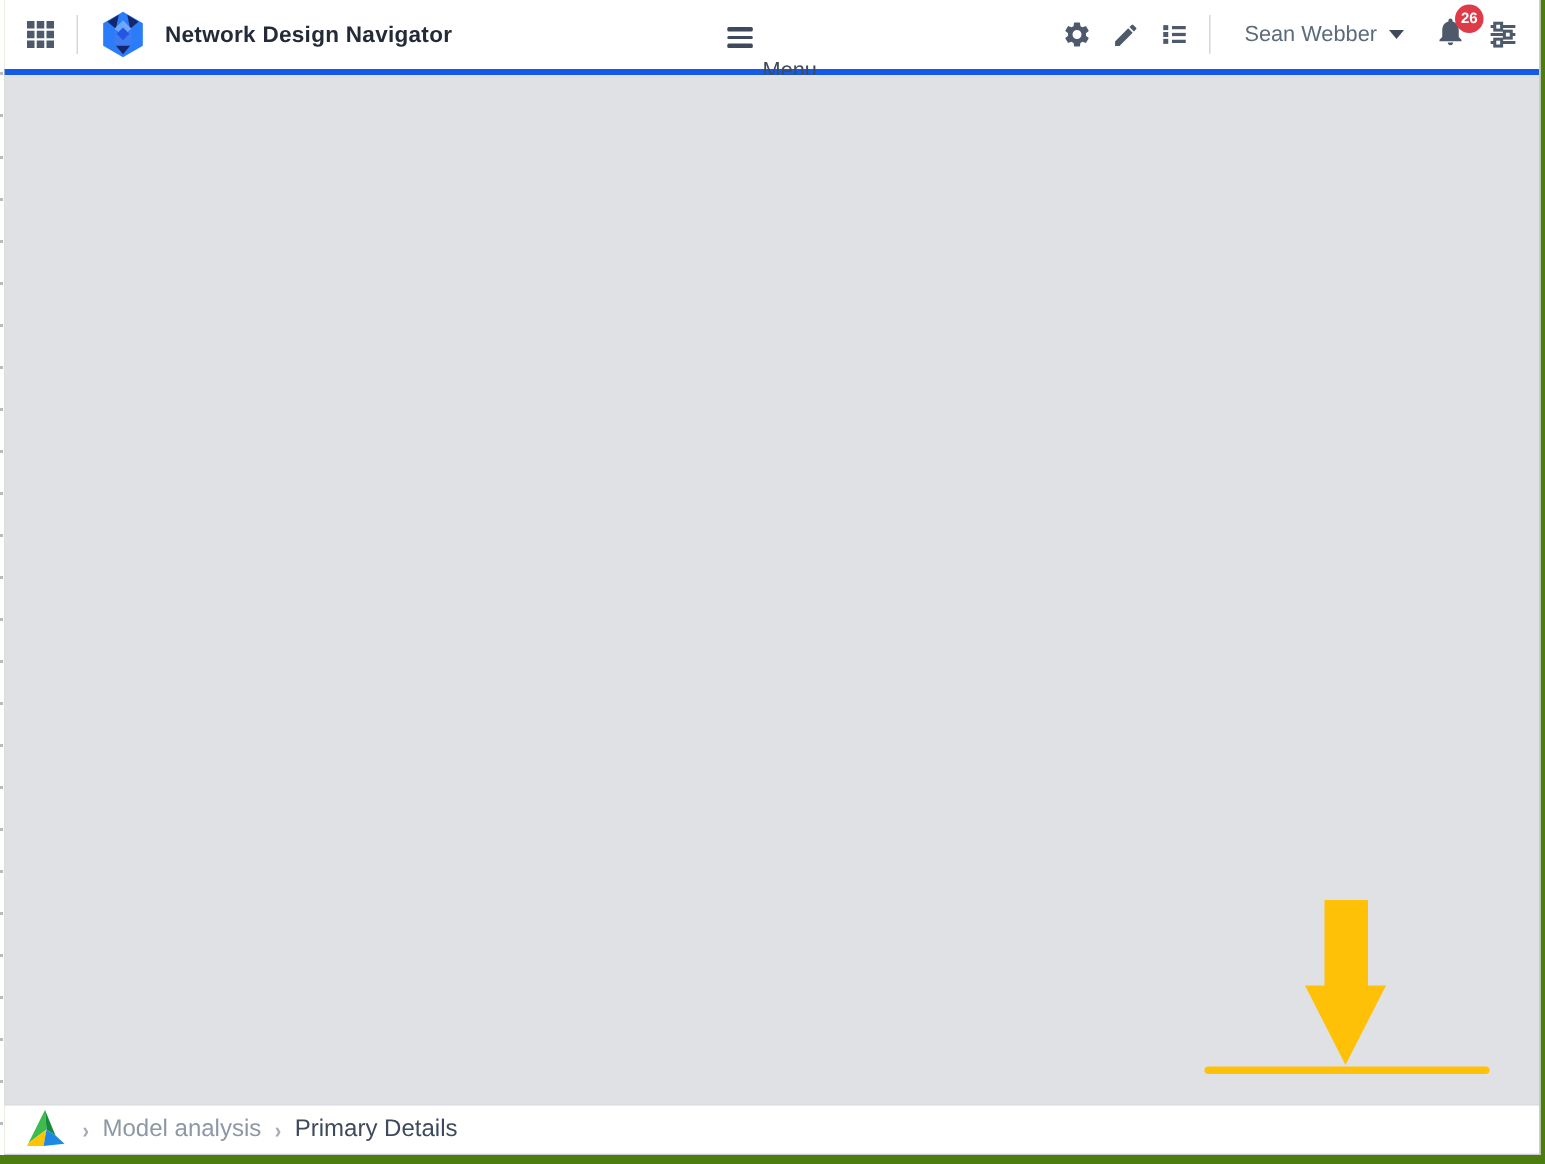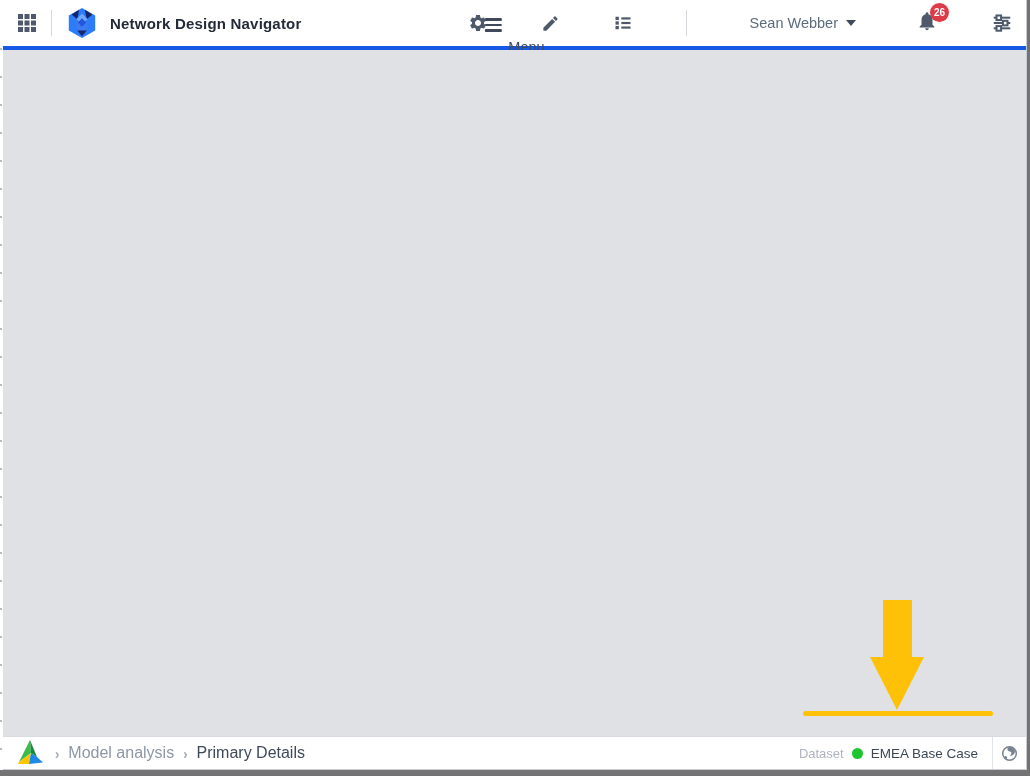--- a/index.html
+++ b/index.html
@@ -1,18 +1,18 @@
 <!DOCTYPE html>
 <html><head>
 <meta charset="utf-8">
 <style>
   * { margin:0; padding:0; box-sizing:border-box; }
   html,body { width:1030px; height:776px; background:#ffffff; font-family:"Liberation Sans", sans-serif; overflow:hidden; }
 
-  .canvas { position:relative; width:1030px; height:776px; background:#737373; }
+  .canvas { position:relative; width:1030px; height:776px; background:#4d7c0f; }
 
   
   .tick-strip {
     position:absolute; left:0; top:0; width:3px; height:770px; background:#ffffff;
   }
   .tick-strip::before {
     content:""; position:absolute; left:0; top:48px; width:2px; height:722px;
     background:repeating-linear-gradient(to bottom, #b6bbc4 0 2px, transparent 2px 28px);
   }
 
@@ -30,21 +30,21 @@
   .hdr-left { display:flex; align-items:center; }
   .icon-btn { display:flex; align-items:center; justify-content:center; cursor:pointer; background:none; border:none; padding:0; }
   .hdr-divider { width:1px; height:26px; background:#d4d7dd; margin:0 13px; }
   .app-title { font-size:15px; font-weight:700; color:#242b38; letter-spacing:.2px; margin-left:11px; white-space:nowrap; }
 
   .hdr-center { position:absolute; left:50%; top:0; height:50px; transform:translateX(-50%); display:flex; align-items:center; gap:7px; cursor:pointer; }
   .hamburger { display:flex; flex-direction:column; gap:3px; }
   .hamburger span { display:block; width:17px; height:2.6px; background:#3e4a5b; border-radius:1px; }
   .menu-label { font-size:14.5px; font-weight:500; color:#3e4a5b;margin-top:44px; }
 
-  .hdr-right { margin-left:auto; display:flex; align-items:center;gap:40px; }
+  .hdr-right { margin-left:auto; display:flex; align-items:center; }
   .hdr-right .icon-btn { margin-left:13px; }
   .user-btn { display:flex; align-items:center; gap:8px; margin-left:10px; cursor:pointer; }
   .user-name { font-size:14.5px; color:#5c6b7c; white-space:nowrap; }
   .caret-down { width:0; height:0; border-left:5.5px solid transparent; border-right:5.5px solid transparent; border-top:6.5px solid #3e4a5b; }
   .bell-wrap { position:relative; margin-left:20px; cursor:pointer; }
   .badge {
     position:absolute; top:-7px; right:-11px; min-width:19px; height:19px; border-radius:10px;
     background:#df3a47; color:#ffffff; font-size:10px; font-weight:700;
     display:flex; align-items:center; justify-content:center; padding:0 3px;
   }
@@ -186,30 +186,16 @@
           <polygon points="16,15 4,24 3,26 14,26" fill="#ffc400"></polygon>
           <polygon points="16,15 22,19 28,24.5 14,26" fill="#1e88e5"></polygon>
         </svg>
       </span>
       <div class="crumbs" style="margin-left:10px;">
         <span class="crumb-sep">›</span>
         <span class="crumb">Model analysis</span>
         <span class="crumb-sep">›</span>
         <span class="crumb current">Primary Details</span>
       </div>
-      <div class="footer-right">
-        <div class="dataset-group">
-          <span class="dataset-label">Dataset</span>
-          <span class="status-dot"></span>
-          <span class="dataset-value">EMEA Base Case</span>
-        </div>
-        <div class="footer-globe">
-          <svg width="17" height="17" viewBox="0 0 16 16">
-            <circle cx="8" cy="8" r="6.4" fill="#ffffff" stroke="#78828e" stroke-width="1.4"></circle>
-            <path d="M7.6 1.9C5.9 2.7 5.5 4.5 6.7 5.4c.9.7 2.3.4 2.9 1.5.6 1.1-.3 2.4-1.5 3.1 2.5.4 4.7-1.2 5-3.4.3-2.3-2-4.5-5.5-4.7z" fill="#78828e"></path>
-            <path d="M3.2 10.8c.8-.6 2-.4 2.4.4.4.8-.1 1.8-.9 2.2-.7-.7-1.2-1.6-1.5-2.6z" fill="#78828e"></path>
-          </svg>
-        </div>
-      </div>
     </div>
 
   </div>
 </div>
 
 </body></html>

